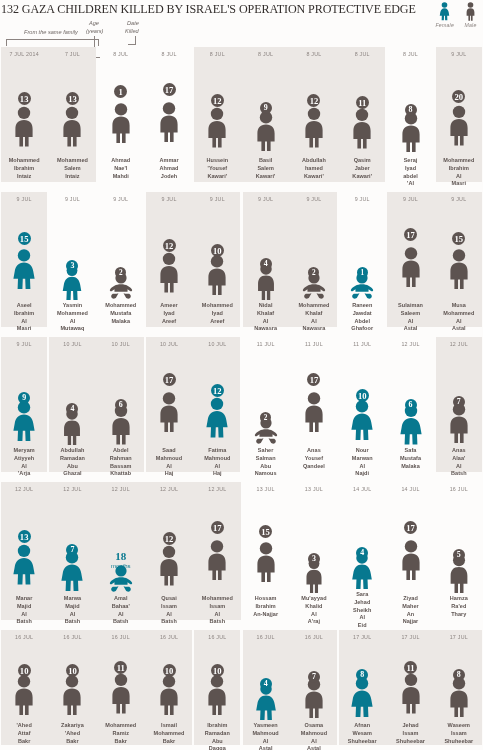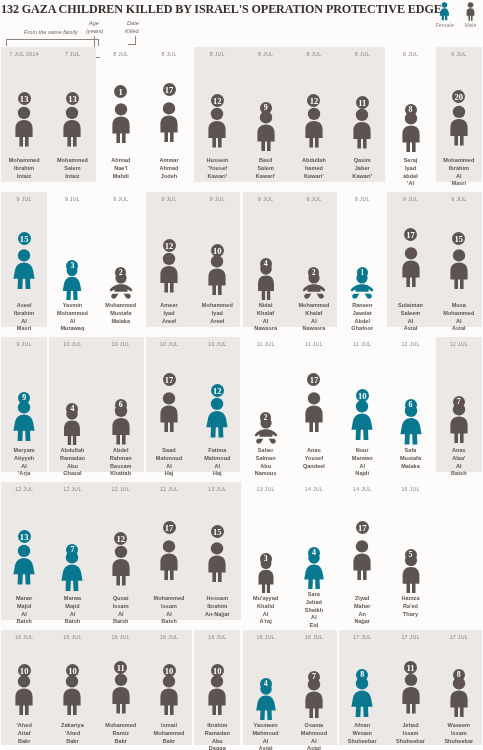--- a/index.html
+++ b/index.html
@@ -7,21 +7,21 @@
     width: 483px; height: 750px;
     background: #fdfcfb;
     font-family: "Liberation Sans", sans-serif;
     color: #5d5350;
     overflow: hidden;
     position: relative;
   }
   
   #title {
     font-family: "Liberation Serif", serif;
-    font-weight: bold;
+    font-weight: normal;
     font-size: 12.1px;
     letter-spacing: -0.1px;
     color: #332e2c;
     padding: 2px 0 0 1px;
     white-space: nowrap;
   }
   #legend {
     position: absolute;
     right: 6px; top: 2px;
     display: flex; gap: 10px;
@@ -536,20 +536,36 @@
           <svg width="28" height="44" viewBox="0 0 28 40">
       <circle cx="14" cy="6.4" r="6.2" fill="#07788f"></circle>
       <path d="M14 13.4c-5.5 0-8.4 3.7-9.3 9l-1.3 7.4h4.6l-.4 10.2h4.8l.4-10.2h2.4l.4 10.2h4.8l-.4-10.2h4.6l-1.3-7.4c-.9-5.3-3.8-9-9.3-9z" fill="#07788f"></path>
     </svg>
        </div>
        <div class="name">Marwa<br>Majid<br>Al<br>Batsh</div>
       </div>
       <div class="cell">
         <div class="date">12 JUL</div>
        <div class="figwrap" style="height:99px;">
+         <div class="age-text" style="color:#07788f; bottom:24px;">
+           <span class="num">18</span>
+            <span class="unit">months</span>
+          </div>
+          <svg width="40" height="28" viewBox="0 0 40 30">
+      <circle cx="20" cy="6.4" r="6" fill="#07788f"></circle>
+      <path d="M20 13.2c-5.8 0-9 2.3-11.6 5.2-1.1 1.2.5 3 1.9 2l2.7-1.9v2.6h14v-2.6l2.7 1.9c1.4 1 3 -.8 1.9-2C29 15.5 25.8 13.2 20 13.2z" fill="#07788f"></path>
+      <path d="M11.2 23.2c-1.9 1.1-2.3 3.3-.9 4.6 1.4 1.3 3.6.9 4.6-.8l2.4-4.2c-2 .6-4.2.6-6.1.4z" fill="#07788f"></path>
+      <path d="M28.8 23.2c1.9 1.1 2.3 3.3.9 4.6-1.4 1.3-3.6.9-4.6-.8l-2.4-4.2c2 .6 4.2.6 6.1.4z" fill="#07788f"></path>
+    </svg>
+       </div>
+       <div class="name">Amal<br>Bahaa'<br>Al<br>Batsh</div>
+      </div>
+      <div class="cell">
+        <div class="date">12 JUL</div>
+       <div class="figwrap" style="height:99px;">
          <div class="badge" style="width:13px;height:13px;background:#5d5350;
                      font-size:8.58px;bottom:47.85px;">12</div>
           <svg width="28" height="55" viewBox="0 0 28 40">
     <circle cx="14" cy="6.4" r="6.2" fill="#5d5350"></circle>
     <path d="M14 13.4c-6 0-8.6 3.5-8.6 9v8h4v9.6h3.6V30.4h2V40h3.6v-9.6h4v-8c0-5.5-2.6-9-8.6-9z" fill="#5d5350"></path>
   </svg>
        </div>
        <div class="name">Qusai<br>Issam<br>Al<br>Batsh</div>
       </div>
       <div class="cell">

